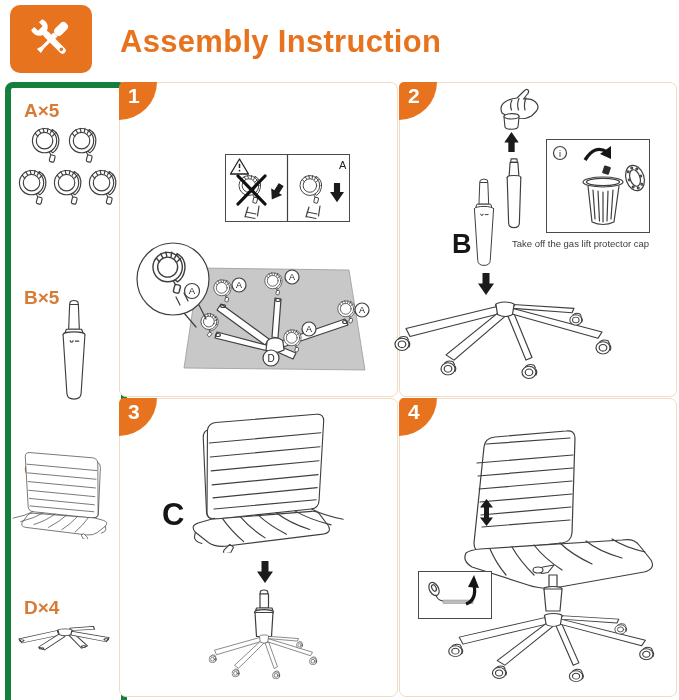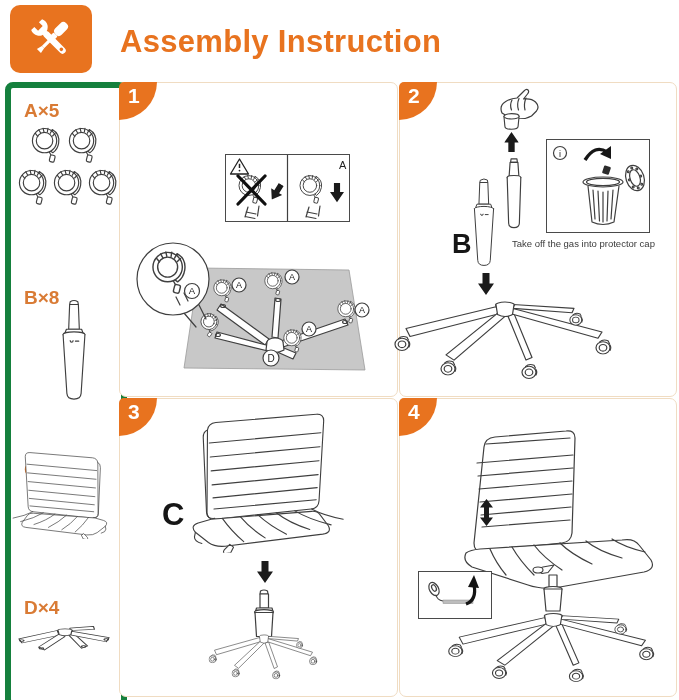--- a/index.html
+++ b/index.html
@@ -127,21 +127,21 @@
     <svg class="ab" style="left:6px;top:78px" width="33" height="43">
         <use href="#caster" width="33" height="43"></use>
       </svg>
     <svg class="ab" style="left:41px;top:78px" width="33" height="43">
         <use href="#caster" width="33" height="43"></use>
       </svg>
     <svg class="ab" style="left:76px;top:78px" width="33" height="43">
         <use href="#caster" width="33" height="43"></use>
       </svg>
 
-    <div class="part-label" style="left:13px;top:199px">B×8</div>
+    <div class="part-label" style="left:13px;top:199px">B×5</div>
     <svg class="ab" style="left:36px;top:208px" width="54" height="114">
         <use href="#gaslift" width="54" height="114"></use>
       </svg>
 
     <div class="part-label" style="left:13px;top:371px">C×1</div>
     <svg class="ab" style="left:0px;top:364px" width="108" height="87" viewBox="0 0 185 150">
       <use href="#seat" transform="translate(185,0) scale(-1,1)"></use>
     </svg>
 
     <div class="part-label" style="left:13px;top:509px">D×4</div>
@@ -282,21 +282,21 @@
               <circle class="ln" cx="92.5" cy="46" r=".9"></circle>
             <circle class="ln" cx="88" cy="48.5" r=".9"></circle>
               <circle class="ln" cx="83.5" cy="46" r=".9"></circle>
             <circle class="ln" cx="82" cy="38" r=".9"></circle>
               <circle class="ln" cx="83.5" cy="30" r=".9"></circle>
           </g>
         </g>
       </svg>
     </div>
     <div class="note" style="left:112px;top:154px;width:150px">
-      <div>Take off the gas into protector cap</div>
+      <div>Take off the gas lift protector cap</div>
     </div>
 
     <svg class="ab" style="left:-10px;top:214px" width="240" height="92" viewBox="0 0 240 105" preserveAspectRatio="none">
       <use href="#base5" width="240" height="105"></use>
     </svg>
   </div>
 
   <div class="panel" style="left:119px;top:398px;width:277px;height:297px">
     <div class="badge">3</div>
     <svg class="ab" style="left:54px;top:14px" width="172" height="140" viewBox="0 0 185 150">

